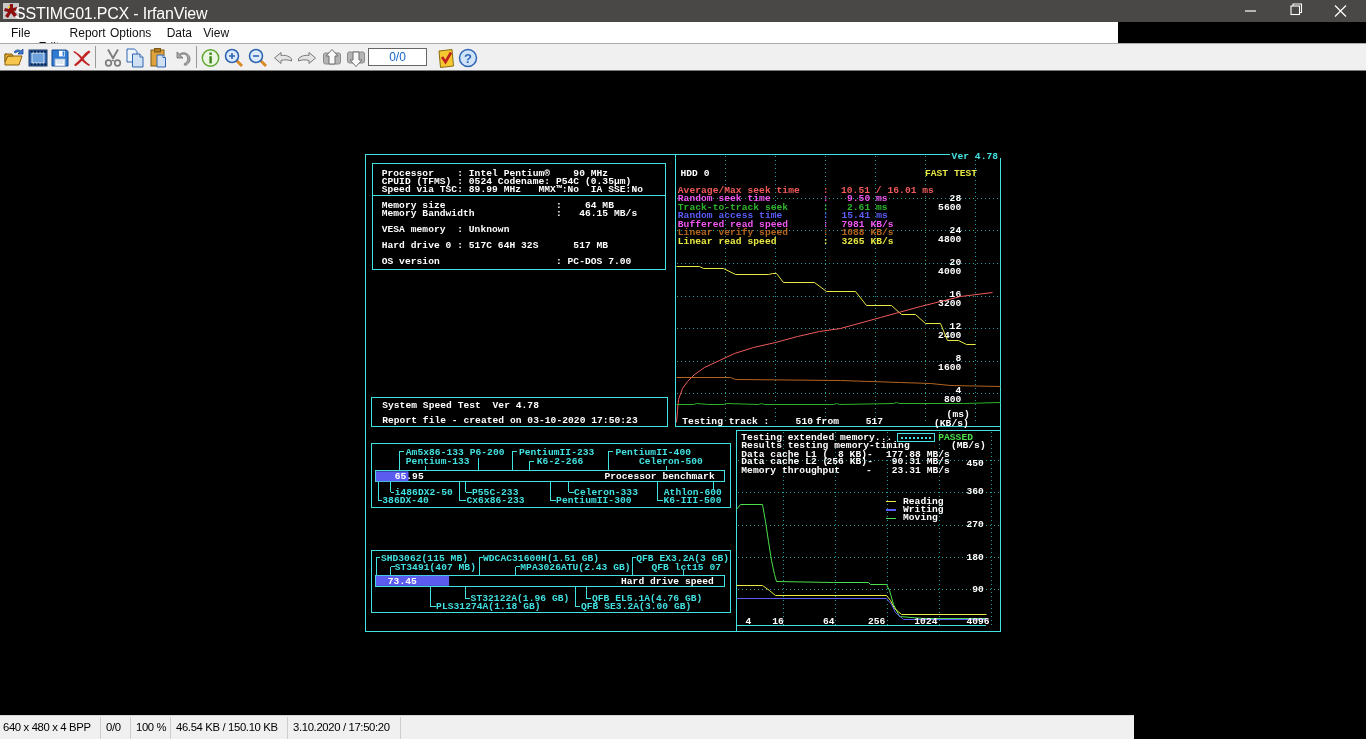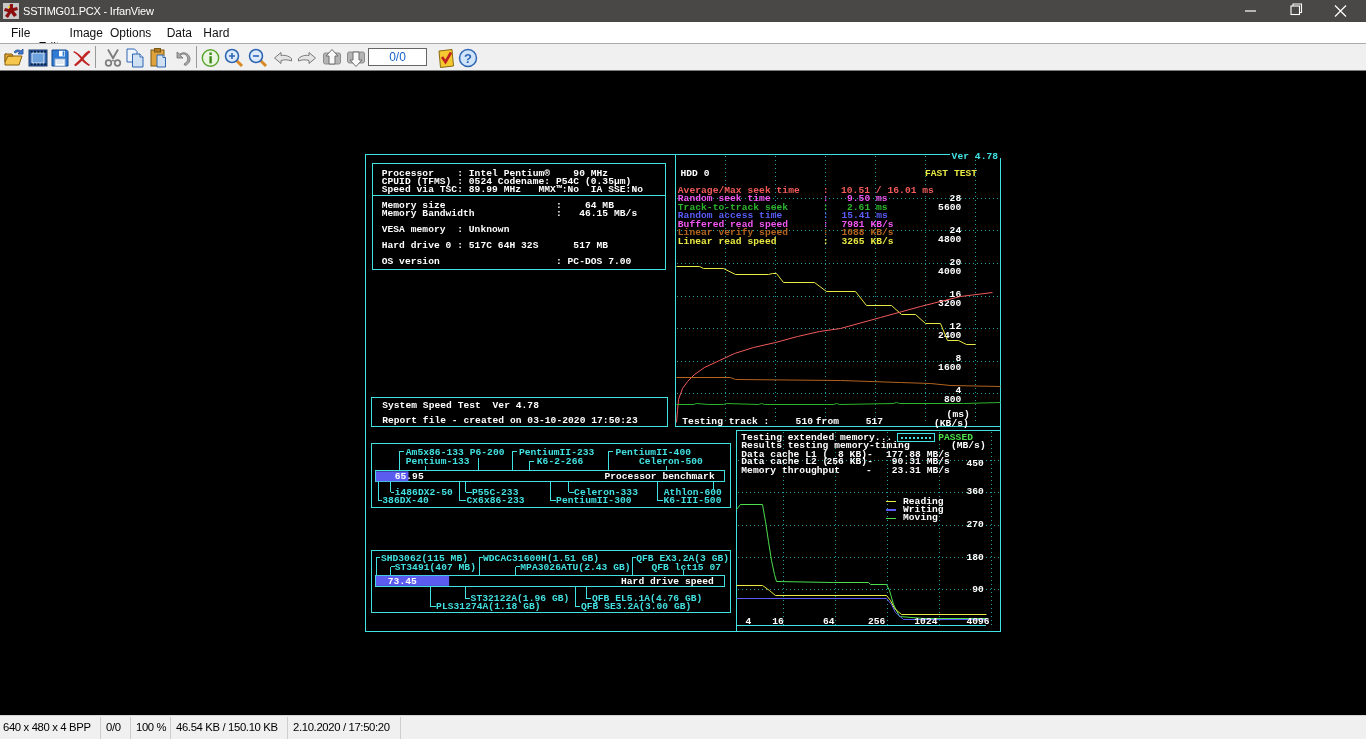--- a/index.html
+++ b/index.html
@@ -1,45 +1,45 @@
 <!DOCTYPE html>
 <html><head><meta charset="utf-8"><style>
 html,body{margin:0;padding:0;width:1366px;height:739px;overflow:hidden;background:#000;
 font-family:"Liberation Sans",sans-serif;-webkit-font-smoothing:antialiased}
 #title{position:absolute;left:0;top:0;width:1366px;height:22px;background:#4a4846}
-#title .t{position:absolute;left:23px;top:5px;color:#fff;font-size:11px;letter-spacing:-0.2px}
-#menu{position:absolute;left:0;top:22px;width:1366px;height:21px;background:#fff;
+#title .t{position:absolute;left:15px;top:5px;color:#fff;font-size:16px;letter-spacing:-0.2px}
+#menu{position:absolute;left:0;top:22px;width:1118px;height:21px;background:#fff;
 color:#111;font-size:12px}
 #tb{position:absolute;left:0;top:43px;width:1366px;height:28px;background:#f0f0f0;
 border-top:1px solid #ababab;border-bottom:1px solid #7a7a7a;box-sizing:border-box}
 #canvas{position:absolute;left:0;top:71px;width:1144px;height:644px;background:#000}
-#status{position:absolute;left:0;top:715px;width:1366px;height:24px;background:#f0f0f0;
+#status{position:absolute;left:0;top:715px;width:1134px;height:24px;background:#f0f0f0;
 border-top:1px solid #d4d4d4;box-sizing:border-box;font-size:11.3px;letter-spacing:-0.35px;color:#000}
 </style></head><body>
 <div id="title">
 <svg width="16" height="16" viewBox="0 0 16 16" style="position:absolute;left:3px;top:3px">
 <rect width="16" height="16" fill="#c8c8c8"></rect>
 <path d="M7 1 L10 1 L10 5 L14 4 L15 7 L11 8 L14 12 L11 14 L8 10 L5 15 L2 13 L5 9 L1 8 L2 5 L6 6 Z" fill="#8c0e0e"></path>
 <circle cx="6" cy="4" r="1" fill="#f8d800"></circle>
 </svg>
 <span class="t">SSTIMG01.PCX - IrfanView</span>
 <svg width="130" height="22" viewBox="0 0 130 22" style="position:absolute;left:1236px;top:0">
 <line x1="9" y1="11" x2="20" y2="11" stroke="#fff" stroke-width="1.2"></line>
 <rect x="55" y="6" width="8.5" height="8.5" fill="none" stroke="#fff" stroke-width="1.1"></rect>
 <path d="M57 6 L57 4 L65.5 4 L65.5 12.5 L63.5 12.5" fill="none" stroke="#fff" stroke-width="1.1"></path>
 <path d="M99 5.5 L110 16.5 M110 5.5 L99 16.5" stroke="#fff" stroke-width="1.2"></path>
 </svg>
 </div>
 <div id="menu">
     <span style="position:absolute;left:11px;top:4px">File</span>
     <span style="position:absolute;left:38.5px;top:18px">Edit</span>
-    <span style="position:absolute;left:69.6px;top:4px">Image</span>
+    <span style="position:absolute;left:69.6px;top:4px">Report</span>
     <span style="position:absolute;left:110px;top:4px">Options</span>
     <span style="position:absolute;left:166.7px;top:4px">Data</span>
-    <span style="position:absolute;left:203.3px;top:4px">Hard</span>
+    <span style="position:absolute;left:203.3px;top:4px">View</span>
   </div>
 <div id="tb">
     <svg width="24" height="24" viewBox="0 0 24 24" style="position:absolute;left:2px;top:2px">
       <path d="M3 8 L3 19 L17 19 L20 10 L6 10 L5 8 Z" fill="#f7c64c" stroke="#8a6414" stroke-width="1"></path>
       <path d="M3 8 L10 8 L11 10 L6 10 L3 16 Z" fill="#e8a62c" stroke="#8a6414" stroke-width="1"></path>
       <path d="M12 6 C14 3.5 17 3.5 19 5 L21 3 L21 8 L16 8 L17.5 6.5 C16 5.5 14.5 5.5 13.5 7 Z" fill="#3c7ad2" stroke="#1c4a92" stroke-width="0.8"></path>
     </svg>
     <svg width="24" height="24" viewBox="0 0 24 24" style="position:absolute;left:26px;top:2px">
       <rect x="3" y="4" width="18" height="16" fill="#2f66b4" stroke="#1a3c6e"></rect>
       <rect x="6" y="7" width="12" height="10" fill="#6ea2dc" stroke="#d6e4f4"></rect>
@@ -336,18 +336,18 @@
       <line x1="212.4" y1="454.5" x2="217.4" y2="454.5" stroke="#42e2e2" stroke-width="1" shape-rendering="crispEdges"></line>
       <line x1="223.4" y1="434.4" x2="223.4" y2="446" stroke="#42e2e2" stroke-width="1" shape-rendering="crispEdges"></line>
       <line x1="223.4" y1="446" x2="228.4" y2="446" stroke="#42e2e2" stroke-width="1" shape-rendering="crispEdges"></line>
     </svg>
   </div>
 <div id="status">
     <span style="position:absolute;left:3px;top:5px">640 x 480 x 4 BPP</span>
     <span style="position:absolute;left:106px;top:5px">0/0</span>
     <span style="position:absolute;left:136px;top:5px">100 %</span>
     <span style="position:absolute;left:176px;top:5px">46.54 KB / 150.10 KB</span>
-    <span style="position:absolute;left:293px;top:5px">2.10.2020 / 17:50:20</span>
+    <span style="position:absolute;left:293px;top:5px">3.10.2020 / 17:50:20</span>
     <div style="position:absolute;left:100px;top:1px;width:1px;height:22px;background:#cdcdcd"></div>
     <div style="position:absolute;left:130px;top:1px;width:1px;height:22px;background:#cdcdcd"></div>
     <div style="position:absolute;left:170px;top:1px;width:1px;height:22px;background:#cdcdcd"></div>
     <div style="position:absolute;left:287px;top:1px;width:1px;height:22px;background:#cdcdcd"></div>
     <div style="position:absolute;left:400px;top:1px;width:1px;height:22px;background:#cdcdcd"></div>
   </div>
 </body></html>

